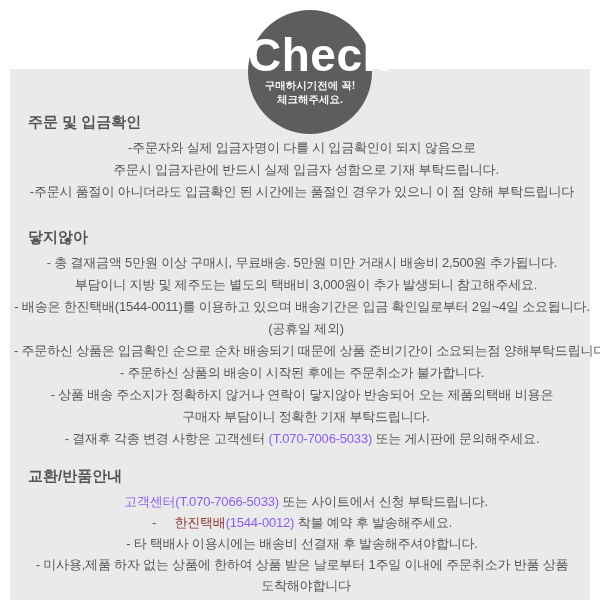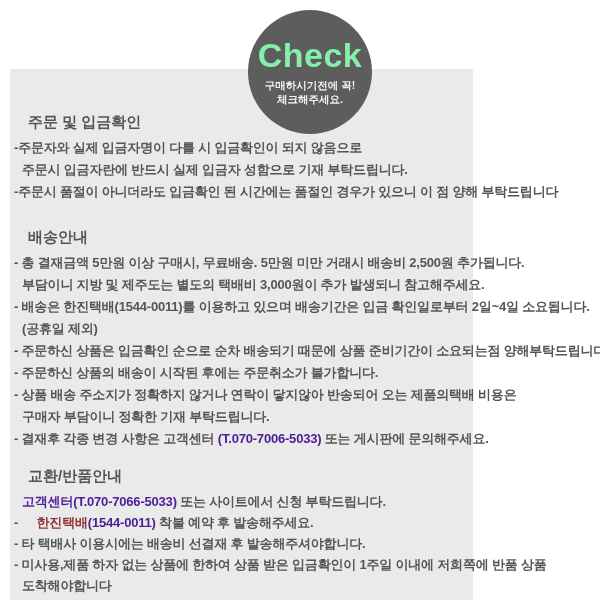--- a/index.html
+++ b/index.html
@@ -7,37 +7,37 @@
   body {
     width: 600px; height: 600px;
     background: #ffffff;
     overflow: hidden;
     position: relative;
     font-family: "Liberation Sans", "DejaVu Sans", sans-serif;
   }
   .panel {
     position: absolute;
     left: 10px; top: 69px;
-    width: 463px; height: 531px;
+    width: 580px; height: 531px;
     background: #eaeaea;
   }
   .badge {
     position: absolute;
     left: 248px; top: 10px;
     width: 124px; height: 124px;
     border-radius: 50%;
     background: #5d5d5d;
     text-align: center;
     z-index: 2;
   }
   .badge-title {
     margin-top: 27px;
-    font-size: 34px;
+    font-size: 46px;
     font-weight: bold;
-    color: #86efac;
+    color: #ffffff;
     letter-spacing: 0.5px;
     line-height: 36px;
     text-align: center;
   }
   .badge-sub {
     margin-top: 5px;
     font-size: 10.5px;
     font-weight: bold;
     color: #f2f2f2;
     line-height: 14px;
@@ -48,30 +48,31 @@
     color: #555555;
     line-height: 18px;
     margin-left: 18px;
   }
   .h1 { padding-top: 44px; }
   .h2 { margin-top: 25px; }
   .h3 { margin-top: 17px; }
   .lines { margin-top: 6px; }
   .line {
     font-size: 13px;
-    font-weight: bold;
+    font-weight: normal;
     color: #555555;
     line-height: 22px;
     margin-left: 4px;
     white-space: nowrap;
     letter-spacing: -0.2px;
+    text-align: center;
   }
   .line.indent { margin-left: 12px; }
   .sec3 .line { line-height: 21px; }
-  .seg-red { color: #4c1d95; }
+  .seg-red { color: #8b5cf6; }
   .seg-darkred { color: #8e3434; margin-left: 15px; }
 </style>
 </head>
 <body>
 
 <div class="badge">
   <div class="badge-title">Check</div>
   <div class="badge-sub">
     <div>구매하시기전에 꼭!</div>
     <div>체크해주세요.</div>
@@ -83,38 +84,38 @@
   <div class="section sec1">
     <div class="section-heading h1">주문 및 입금확인</div>
     <div class="lines">
       <div class="line"><span>-주문자와 실제 입금자명이 다를 시 입금확인이 되지 않음으로</span></div>
       <div class="line indent"><span>주문시 입금자란에 반드시 실제 입금자 성함으로 기재 부탁드립니다.</span></div>
       <div class="line"><span>-주문시 품절이 아니더라도 입금확인 된 시간에는 품절인 경우가 있으니 이 점 양해 부탁드립니다</span></div>
     </div>
   </div>
 
   <div class="section sec2">
-    <div class="section-heading h2">배송안내</div>
+    <div class="section-heading h2">닿지않아</div>
     <div class="lines">
       <div class="line"><span>- 총 결재금액 5만원 이상 구매시, 무료배송. 5만원 미만 거래시 배송비 2,500원 추가됩니다.</span></div>
       <div class="line indent"><span>부담이니 지방 및 제주도는 별도의 택배비 3,000원이 추가 발생되니 참고해주세요.</span></div>
       <div class="line"><span>- 배송은 한진택배(1544-0011)를 이용하고 있으며 배송기간은 입금 확인일로부터 2일~4일 소요됩니다.</span></div>
       <div class="line indent"><span>(공휴일 제외)</span></div>
       <div class="line"><span>- 주문하신 상품은 입금확인 순으로 순차 배송되기 때문에 상품 준비기간이 소요되는점 양해부탁드립니다.</span></div>
       <div class="line"><span>- 주문하신 상품의 배송이 시작된 후에는 주문취소가 불가합니다.</span></div>
       <div class="line"><span>- 상품 배송 주소지가 정확하지 않거나 연락이 닿지않아 반송되어 오는 제품의택배 비용은</span></div>
       <div class="line indent"><span>구매자 부담이니 정확한 기재 부탁드립니다.</span></div>
       <div class="line"><span>- 결재후 각종 변경 사항은 고객센터 </span><span class="seg-red">(T.070-7006-5033)</span><span> 또는 게시판에 문의해주세요.</span></div>
     </div>
   </div>
 
   <div class="section sec3">
     <div class="section-heading h3">교환/반품안내</div>
     <div class="lines">
       <div class="line indent"><span class="seg-red">고객센터(T.070-7066-5033)</span><span> 또는 사이트에서 신청 부탁드립니다.</span></div>
-      <div class="line"><span>- </span><span class="seg-darkred">한진택배</span><span class="seg-red">(1544-0011)</span><span> 착불 예약 후 발송해주세요.</span></div>
+      <div class="line"><span>- </span><span class="seg-darkred">한진택배</span><span class="seg-red">(1544-0012)</span><span> 착불 예약 후 발송해주세요.</span></div>
       <div class="line"><span>- 타 택배사 이용시에는 배송비 선결재 후 발송해주셔야합니다.</span></div>
-      <div class="line"><span>- 미사용,제품 하자 없는 상품에 한하여 상품 받은 입금확인이 1주일 이내에 저희쪽에 반품 상품</span></div>
+      <div class="line"><span>- 미사용,제품 하자 없는 상품에 한하여 상품 받은 날로부터 1주일 이내에 주문취소가 반품 상품</span></div>
       <div class="line indent"><span>도착해야합니다</span></div>
     </div>
   </div>
 
 </div>
 
 </body></html>

